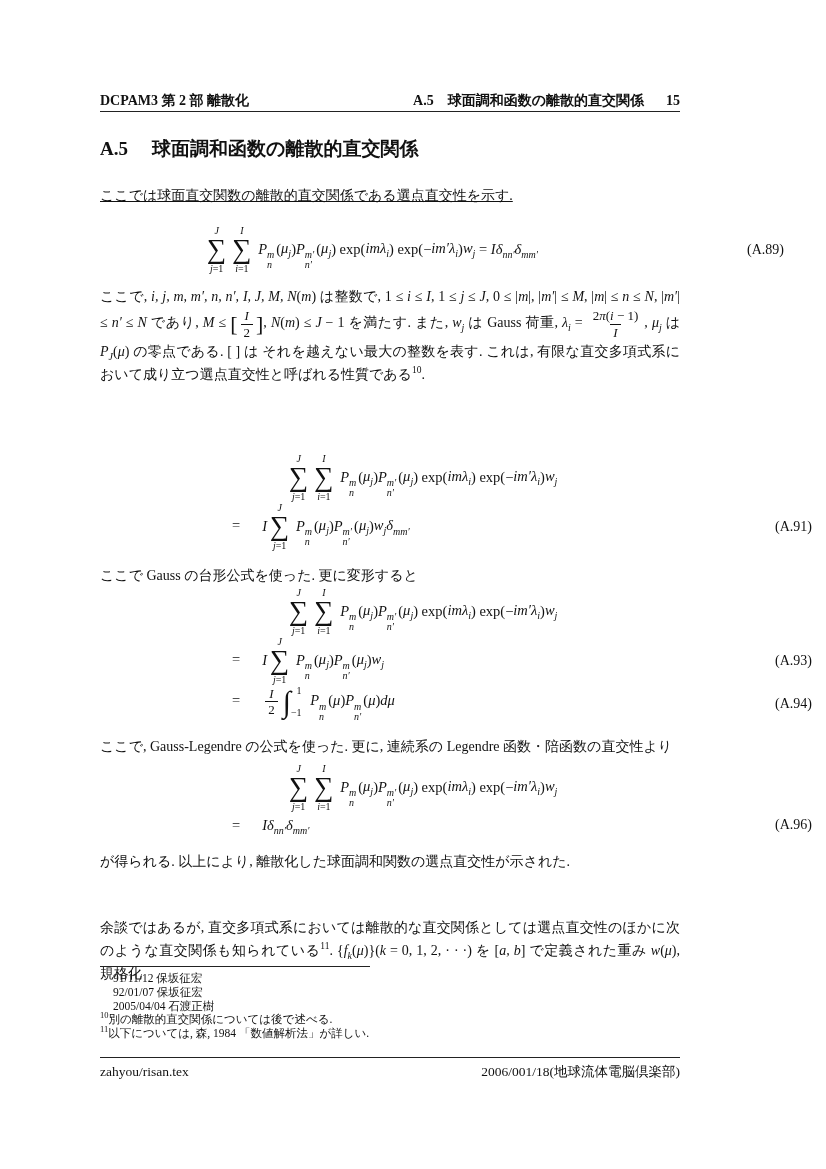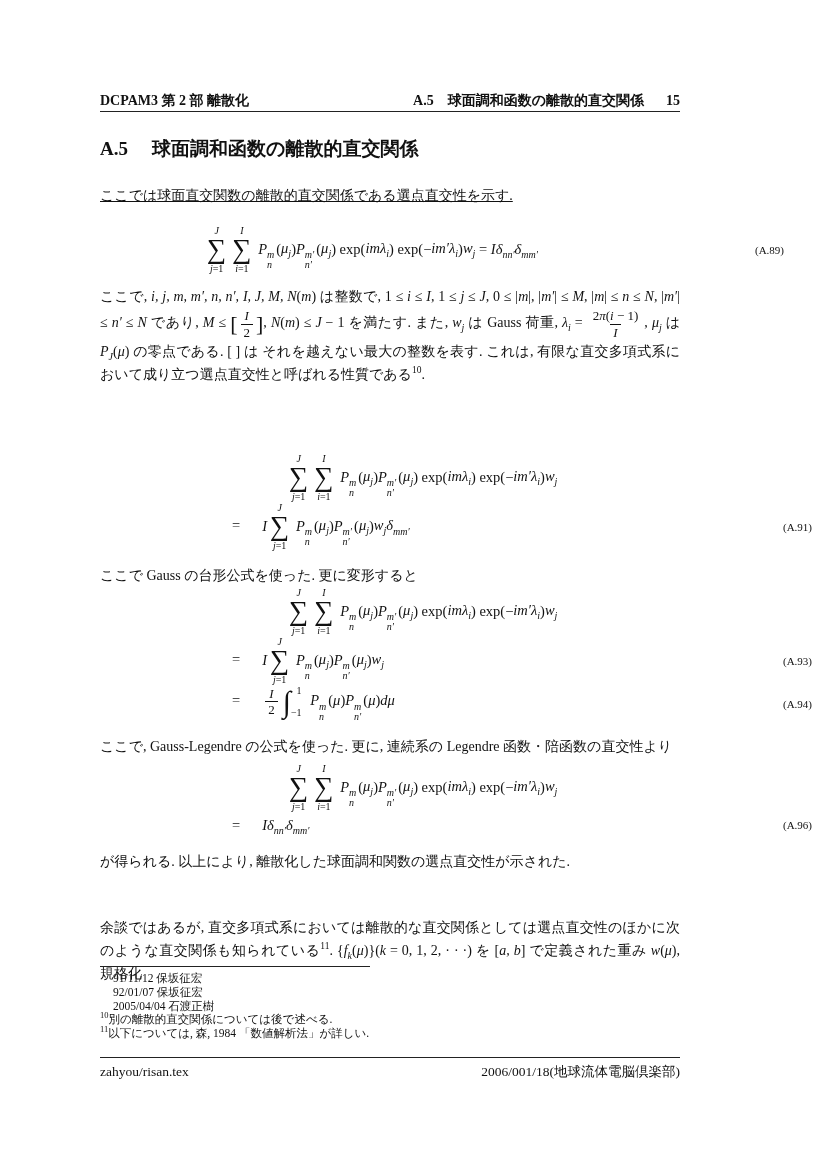--- a/index.html
+++ b/index.html
@@ -32,21 +32,21 @@
 
   
   .eq{position:absolute;left:0;width:100%;display:flex;align-items:center;font-size:14.5px;}
   .eq-sum{height:52px;}
   .eq-int{height:48px;}
   .eq-flat{height:26px;}
   .ind-a{padding-left:104px;}
   .ind-b{padding-left:186px;}
   .ind-c{padding-left:132px;}
   .ebody{white-space:nowrap;}
-  .enum{position:absolute;right:0;top:50%;transform:translateY(-50%);font-size:11px;}
+  .enum{position:absolute;right:0;top:50%;transform:translateY(-50%);font-size:14px;}
 
   
   .msum{display:inline-flex;flex-direction:column;align-items:center;vertical-align:middle;margin:0 3px;line-height:1;}
   .msum .lim{font-size:10px;line-height:1.25;}
   .msum .sig{font-size:27px;line-height:0.95;font-style:normal;}
   .ss{display:inline-flex;flex-direction:column;align-items:flex-start;vertical-align:-5px;line-height:1;font-size:10px;margin-right:2px;}
   .ss span{display:block;height:10px;}
   .req{display:inline-block;margin-right:22px;}
   .mfrac{display:inline-flex;flex-direction:column;align-items:center;vertical-align:middle;line-height:1.2;margin:0 3px;font-size:13px;}
   .mfrac .fnum{padding:0 3px;}

